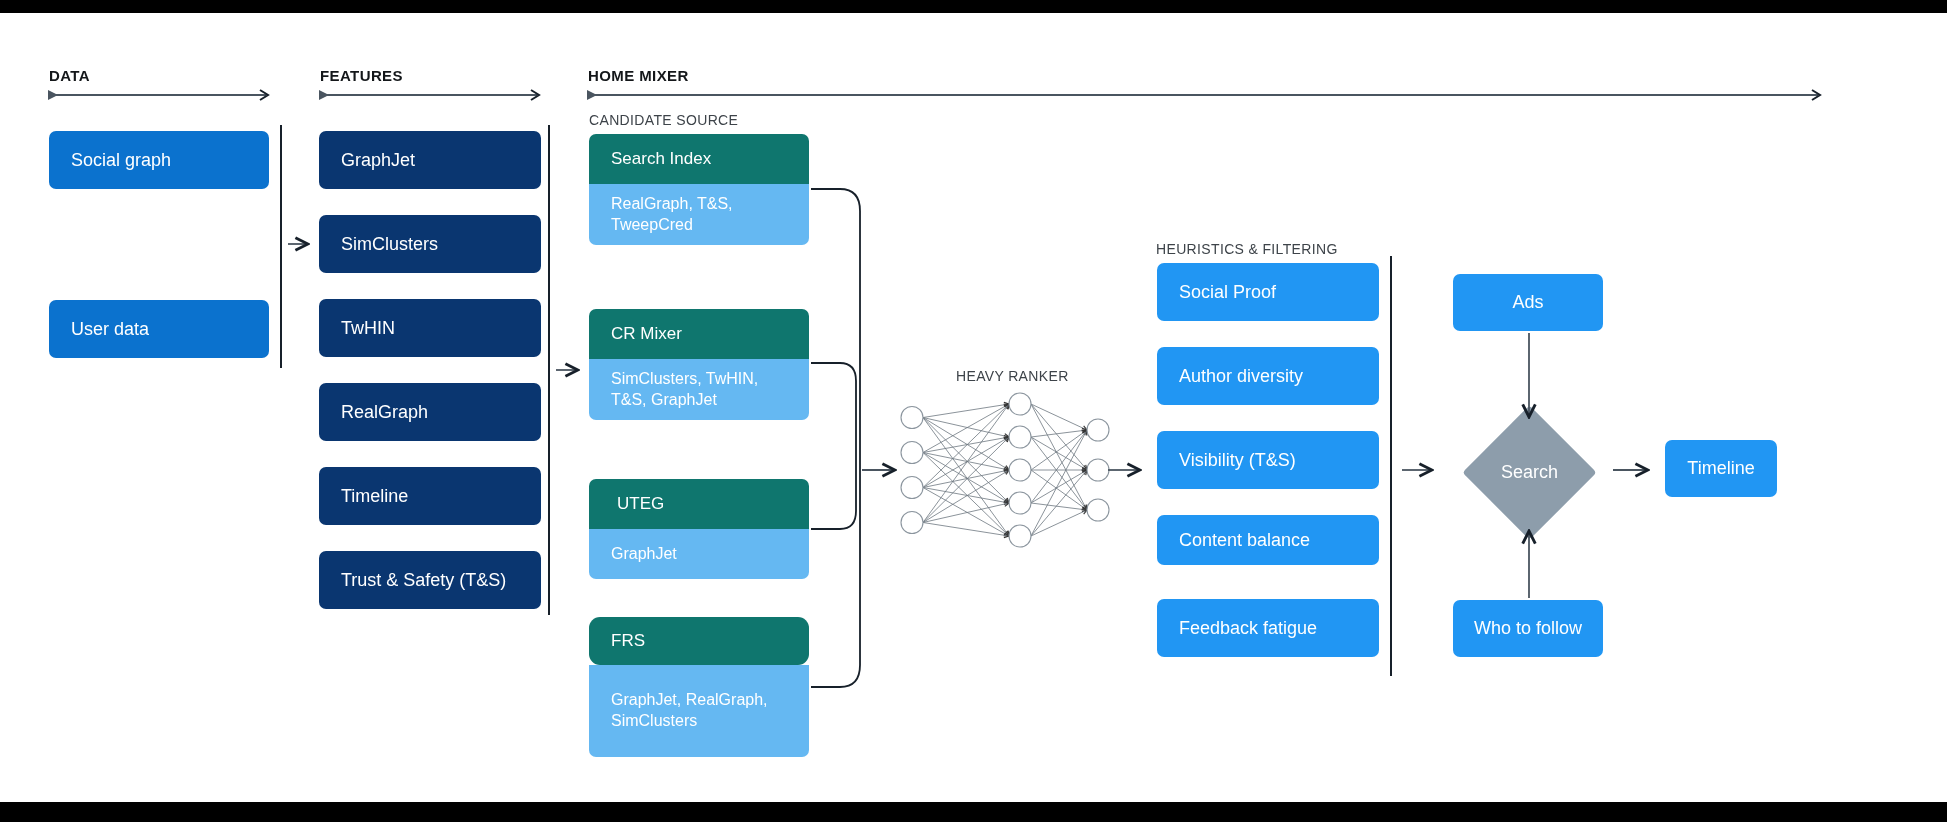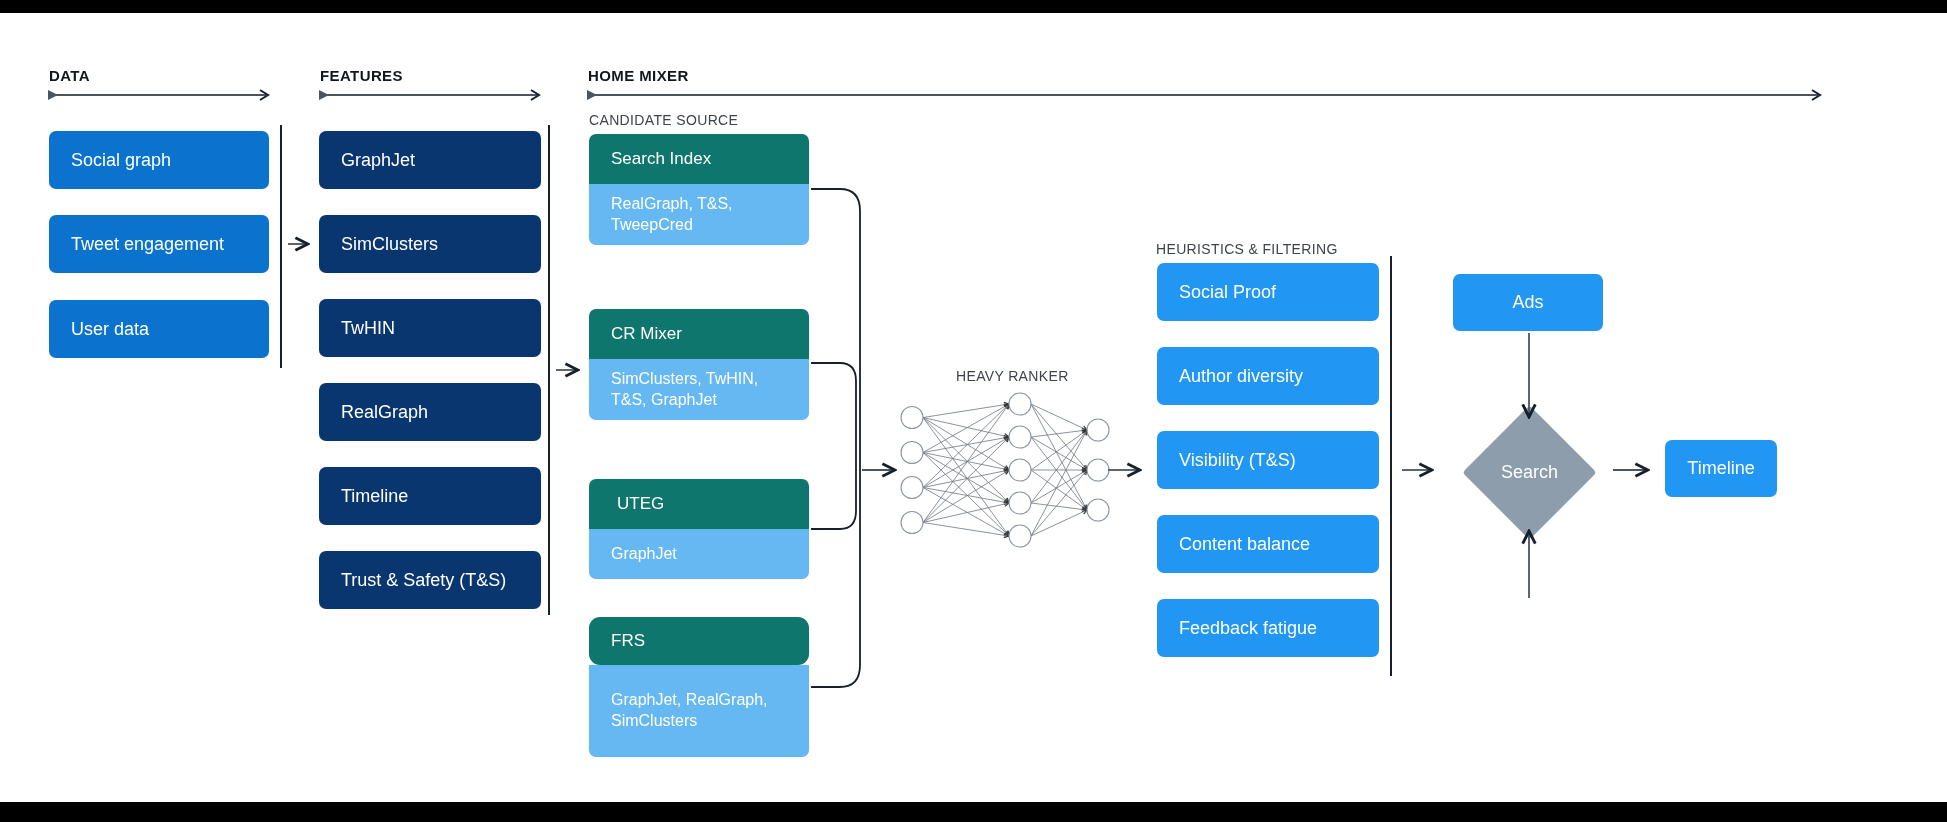--- a/index.html
+++ b/index.html
@@ -83,23 +83,20 @@
     <div class="nn-label" style="left:956px;top:355px;">HEAVY RANKER</div>
     <div class="col-label" style="left:1156px;top:228px;">HEURISTICS &amp; FILTERING</div>
 
     <div class="vdiv" style="left:280px;top:112px;height:243px;"></div>
     <div class="vdiv" style="left:548px;top:112px;height:490px;"></div>
     <div class="vdiv" style="left:1390px;top:243px;height:420px;"></div>
 
     <div class="box data" style="left:49px;top:118px;width:220px;height:58px;">
         <span>Social graph</span>
       </div>
-    <div class="box data" style="left:49px;top:202px;width:220px;height:58px;">
-        <span>Tweet engagement</span>
-      </div>
     <div class="box data" style="left:49px;top:287px;width:220px;height:58px;">
         <span>User data</span>
       </div>
 
     <div class="box feat" style="left:319px;top:118px;width:222px;height:58px;">
         <span>GraphJet</span>
       </div>
     <div class="box feat" style="left:319px;top:202px;width:222px;height:58px;">
         <span>SimClusters</span>
       </div>
@@ -135,32 +132,35 @@
 
     <div class="box heur" style="left:1157px;top:250px;width:222px;height:58px;">
         <span>Social Proof</span>
       </div>
     <div class="box heur" style="left:1157px;top:334px;width:222px;height:58px;">
         <span>Author diversity</span>
       </div>
     <div class="box heur" style="left:1157px;top:418px;width:222px;height:58px;">
         <span>Visibility (T&amp;S)</span>
       </div>
-    <div class="box heur" style="left:1157px;top:502px;width:222px;height:58px;text-align:center;">
+    <div class="box heur" style="left:1157px;top:502px;width:222px;height:50px;text-align:center;">
         <span>Content balance</span>
       </div>
     <div class="box heur" style="left:1157px;top:586px;width:222px;height:58px;">
         <span>Feedback fatigue</span>
       </div>
 
     <div class="box out" style="left:1453px;top:261px;width:150px;height:57px;">
         <span>Ads</span>
       </div>
     <div class="diamond" style="left:1482px;top:412px;width:95px;height:95px;"></div>
     <div class="diamond-label" style="left:1453px;top:437px;width:153px;height:44px;">Search</div>
+    <div class="box out" style="left:1453px;top:587px;width:150px;height:57px;">
+        <span>Who to follow</span>
+      </div>
     <div class="box out" style="left:1665px;top:427px;width:112px;height:57px;">
         <span>Timeline</span>
       </div>
 
     <svg id="links" viewBox="0 0 1947 789">
       <defs>
         <marker id="ah" markerWidth="9" markerHeight="9" refX="8" refY="4.5" orient="auto">
           <polyline points="1,1 8,4.5 1,8" fill="none" stroke="#17202a" stroke-width="1.6"></polyline>
         </marker>
         <marker id="ahs" markerWidth="8" markerHeight="8" refX="7" refY="4" orient="auto">

